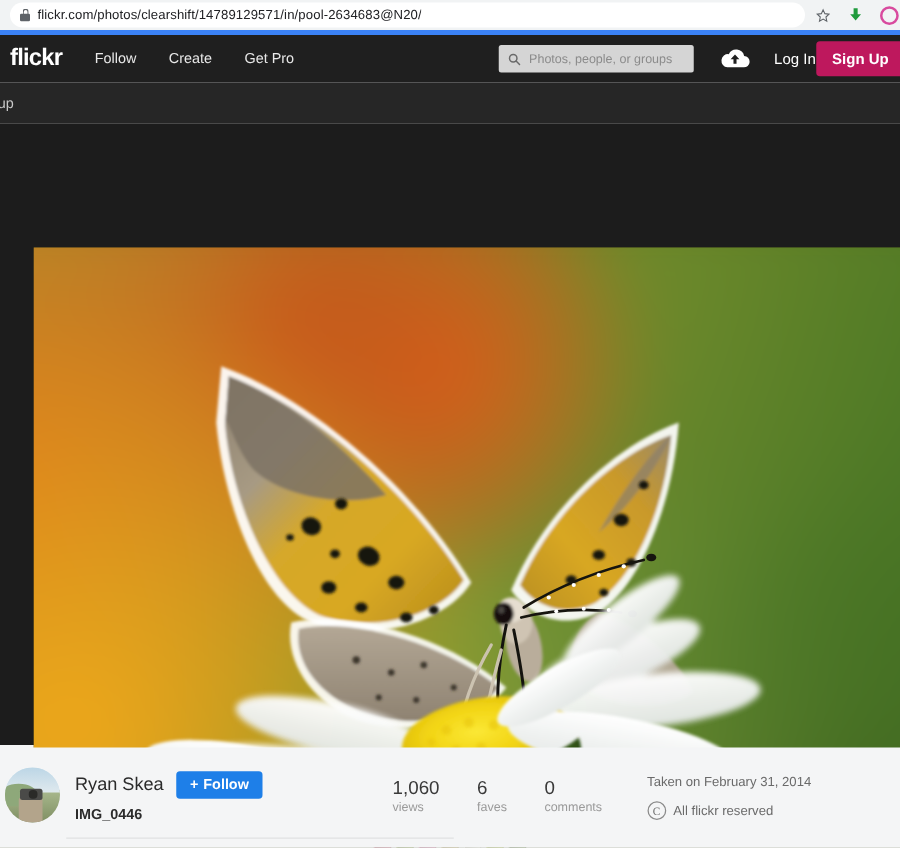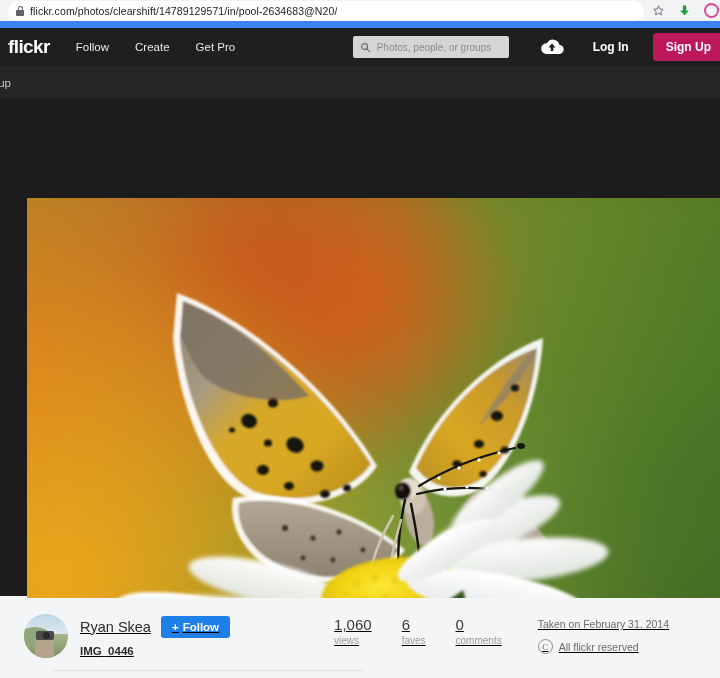--- a/index.html
+++ b/index.html
@@ -6,21 +6,21 @@
   html, body {
     width:720px; height:678px; overflow:hidden;
     font-family:"Liberation Sans", sans-serif;
     background:#f4f5f6;
   }
 
   
   .browser-bar{
     height:28px; width:720px; background:#f1f3f4;
     display:flex; align-items:center; padding:0 8px;
-    border-bottom:7px solid #3b82f6; position:relative;
+    border-bottom:4px solid #3b82f6; position:relative;
   }
   .url-pill{
     flex:1; height:20px; background:#ffffff; border-radius:10px;
     display:flex; align-items:center; padding:0 8px; gap:6px;
     margin-right:8px;
   }
   .lock-icon{ width:8px; height:10px; position:relative; flex:none; }
   .lock-icon .body{
     position:absolute; bottom:0; left:0; width:8px; height:6px;
     background:#5f6368; border-radius:1px;
@@ -50,35 +50,35 @@
   }
   .logo{
     font-size:19px; font-weight:bold; color:#ffffff;
     letter-spacing:-0.6px; margin-right:26px; cursor:pointer;
   }
   .nav-links{ display:flex; gap:26px; }
   .nav-link{
     font-size:11.5px; color:#e8e8e8; cursor:pointer; white-space:nowrap;
   }
   .nav-right{
-    margin-left:auto; display:flex; align-items:center; gap:10px;
+    margin-left:auto; display:flex; align-items:center; gap:0;
     height:38px;
     justify-content:space-between;
   }
   .search-box{
     width:156px; height:22px; background:#d5d5d5; border-radius:2px;
     display:flex; align-items:center; padding:0 7px; gap:6px;
     margin-right:20px;
   }
   .search-ico{ width:11px; height:11px; flex:none; }
   .search-ph{ font-size:10px; color:#8b8b8b; white-space:nowrap; }
   .upload-ico{ width:26px; height:18px; margin-right:18px; flex:none; }
   .login-btn{
-    font-size:12px; color:#ffffff; font-weight:bold; cursor:pointer;
-    margin-right:14px; white-space:nowrap;
+    font-size:12px; color:#ffffff; font-weight:normal; cursor:pointer;
+    white-space:nowrap;
   }
   .signup-btn{
     background:#be185d; color:#fff; font-size:12px; font-weight:bold;
     padding:7px 13px; border-radius:3px; cursor:pointer; white-space:nowrap;
     margin-right:-12px;
   }
 
   
   .crumb-strip{
     height:33px; width:720px; background:#262626;
@@ -131,21 +131,21 @@
   }
   .thumb{
     width:14px; height:14px; cursor:pointer; border:1px solid rgba(255,255,255,0.12);
   }
 
   
   .info-bar{
     position:absolute; left:0; top:598px; width:720px; height:80px;
     background:#f4f5f6; padding:14px 0 0 0;
   }
-  .info-inner{ display:flex; align-items:flex-start; padding-left:24px;text-decoration:underline; }
+  .info-inner{ display:flex; align-items:center; padding-left:4px; }
   .avatar{
     width:44px; height:44px; border-radius:50%; flex:none;
     margin-top:2px; overflow:hidden; position:relative;
     background:linear-gradient(#cfe4ee 0%,#cfe4ee 40%,#a9b98e 41%,#7f8f63 100%);
   }
   .av-sky{ position:absolute; left:0; top:0; width:100%; height:45%;
     background:linear-gradient(#bcd6e6,#dfe9ee); }
   .av-hill{ position:absolute; left:-10%; top:30%; width:70%; height:40%;
     background:#8ea87a; border-radius:50% 50% 0 0; }
   .av-post{ position:absolute; left:26%; top:55%; width:42%; height:45%;

